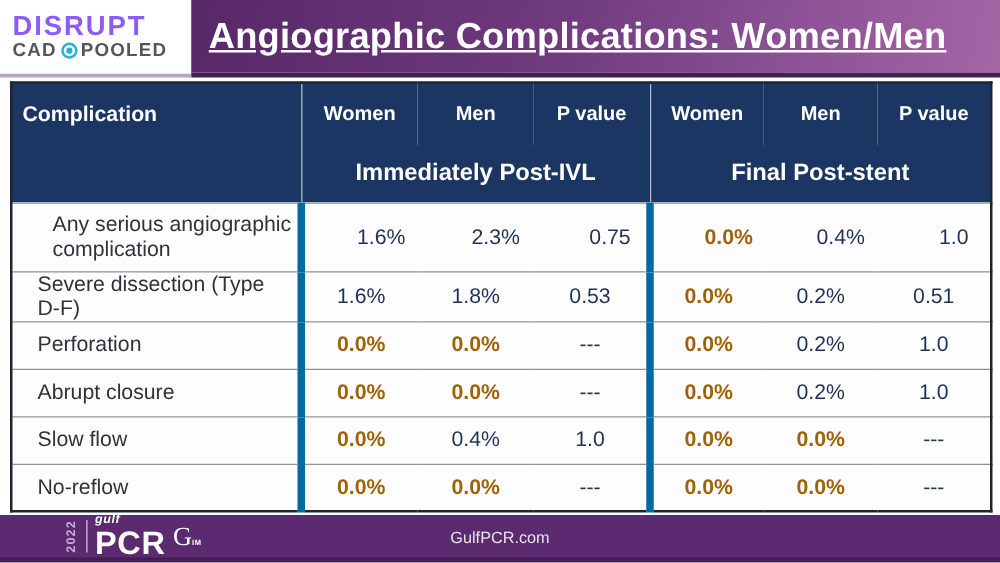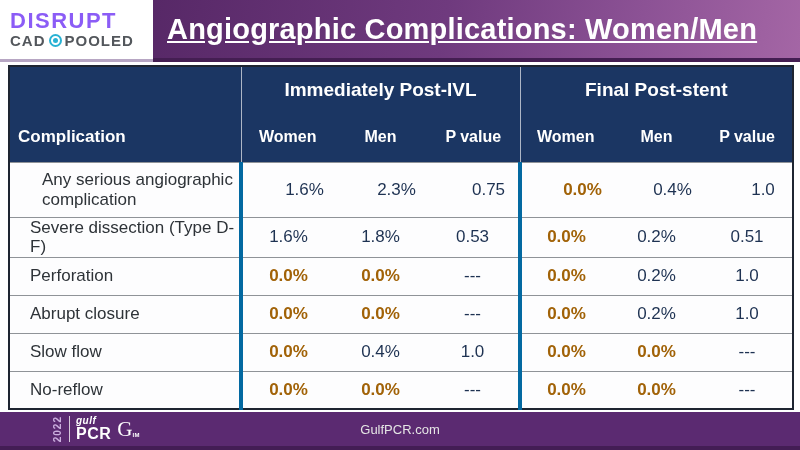--- a/index.html
+++ b/index.html
@@ -62,37 +62,37 @@
     height:38px; font-size:17px; color:#1e3252; text-align:center;
     border-top:1px solid #8f9398; vertical-align:middle;
   }
   tbody tr.tall td { height:55px;padding-left:32px; }
   tbody td.label {
     text-align:left; color:#2e3338; padding-left:6px; padding-right:4px;
     line-height:1.15;
   }
   tbody td.label.indent { padding-left:20px; }
   tbody td.val.bold { font-weight:700; color:#a16207; }
-  tbody td.groupstart { border-left:4px solid #0369a1; }
+  tbody td.groupstart { border-left:6px solid #0369a1; }
 
   
   .footer {
     position:absolute; left:0; bottom:0; width:800px; height:38px;
     background:#5b2a71; border-bottom:4px solid #431d55;
     display:flex; align-items:center;
   }
   .footer-brand { display:flex; align-items:center; margin-left:52px; gap:6px; }
   .year {
     writing-mode:vertical-rl; transform:rotate(180deg);
     color:#cbaede; font-size:10px; font-weight:700; letter-spacing:1px;
   }
   .brand-divider { width:1px; height:26px; background:rgba(255,255,255,0.75); }
   .pcr-stack { display:flex; flex-direction:column; line-height:1; color:#ffffff;justify-content:center; }
   .pcr-top { font-style:italic; font-size:10px; font-weight:700; letter-spacing:0.5px; }
-  .pcr-main { font-size:16px; font-weight:800; letter-spacing:0.5px; }
+  .pcr-main { font-size:26px; font-weight:800; letter-spacing:0.5px; }
   .gim { color:#ffffff; display:flex; align-items:flex-end; line-height:1; }
   .gim-g { font-size:21px; font-weight:300; font-family:"Liberation Serif", serif; }
   .gim-sub { font-size:6px; font-weight:700; letter-spacing:0.5px; margin-bottom:2px; }
   .site {
     position:absolute; left:0; right:0; text-align:center;
     color:#e5e5e5; font-size:13px;
   }
 </style>
 </head>
 <body>
@@ -119,32 +119,32 @@
       <col style="width:232px">
       <col style="width:93px">
         <col style="width:93px">
         <col style="width:93px">
       <col style="width:91px">
         <col style="width:91px">
         <col style="width:91px">
     </colgroup>
     <thead>
       <tr>
-        <th class="corner"></th>
-        <th class="group" colspan="3">Immediately Post-IVL</th>
-        <th class="group" colspan="3">Final Post-stent</th>
-      </tr>
-      <tr>
         <th class="sub compl">Complication</th>
         <th class="sub groupstart">Women</th>
         <th class="sub">Men</th>
         <th class="sub">P value</th>
         <th class="sub groupstart">Women</th>
         <th class="sub">Men</th>
         <th class="sub">P value</th>
+      </tr>
+      <tr>
+        <th class="corner"></th>
+        <th class="group" colspan="3">Immediately Post-IVL</th>
+        <th class="group" colspan="3">Final Post-stent</th>
       </tr>
     </thead>
     <tbody>
         <tr class="tall">
           <td class="label">Any serious angiographic complication</td>
           <td class="val groupstart">1.6%</td>
           <td class="val">2.3%</td>
           <td class="val">0.75</td>
           <td class="val bold groupstart">0.0%</td>
           <td class="val">0.4%</td>

